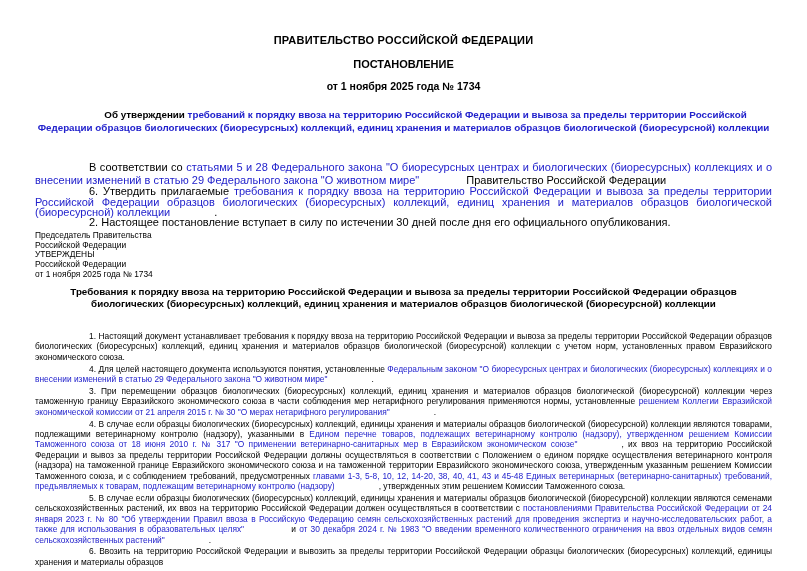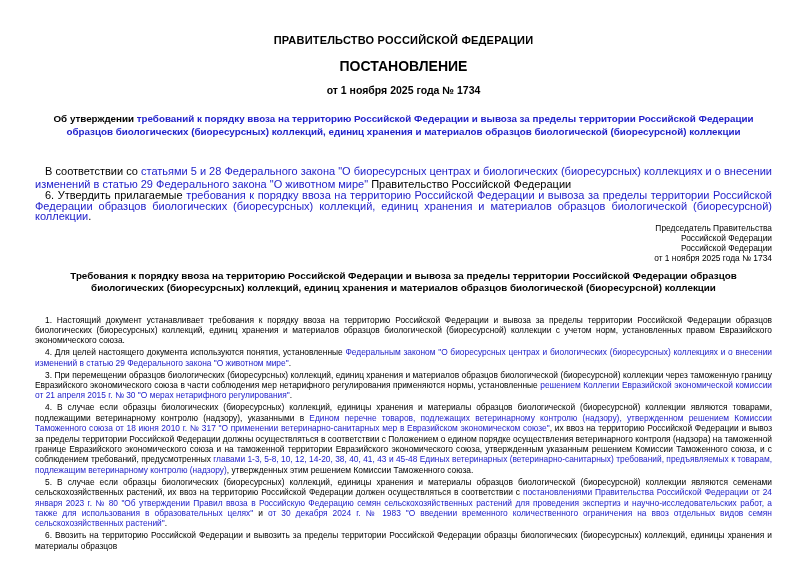--- a/index.html
+++ b/index.html
@@ -7,37 +7,37 @@
   html, body { margin:0; padding:0; }
   body {
     width:807px; height:571px; overflow:hidden;
     background:var(--bg); color:var(--text);
     font-family:"Liberation Sans", sans-serif;
   }
   .page { padding:34px 35px 0 35px; }
 
   .hdr { text-align:center; font-weight:bold; }
   .hdr-org  { font-size:11px; letter-spacing:0.2px; }
-  .hdr-type { font-size:14px; margin-top:12px; }
+  .hdr-type { font-size:11px; margin-top:12px; }
   .hdr-date { font-size:10.5px; margin-top:10px; }
 
   .doc-title {
     margin-top:16px; text-align:center; font-weight:bold;
     font-size:9.8px; line-height:13px;
   }
 
   .link { color:var(--link); }
-  .txt  { color:var(--text); }
+  .txt  { color:var(--text);margin-left:44px; }
 
   .preamble { margin-top:27px; font-size:11px; }
   .p { text-align:justify; text-indent:10px; line-height:10.4px; }
   .p.no-indent { text-indent:0; }
   .p-intro { line-height:12.6px; }
 
-  .sig-block { margin-top:3px; text-align:right; font-size:8.4px; line-height:9.8px; }
+  .sig-block { margin-top:3px; text-align:left; font-size:8.4px; line-height:9.8px; }
 
   .annex-title {
     margin-top:6px; text-align:center; font-weight:bold;
     font-size:9.8px; line-height:12.5px;
   }
 
   .annex-body { margin-top:20px; font-size:8.4px; }
   .annex-body .p { margin-top:1.5px; }
 </style>
 </head>
@@ -49,28 +49,30 @@
     <div class="hdr-org">ПРАВИТЕЛЬСТВО РОССИЙСКОЙ ФЕДЕРАЦИИ</div>
     <div class="hdr-type">ПОСТАНОВЛЕНИЕ</div>
     <div class="hdr-date">от 1 ноября 2025 года № 1734</div>
   </div>
 
   <div class="doc-title"><span class="txt">Об утверждении </span><span class="link">требований к порядку ввоза на территорию Российской Федерации и вывоза за пределы территории Российской Федерации образцов биологических (биоресурсных) коллекций, единиц хранения и материалов образцов биологической (биоресурсной) коллекции</span></div>
 
   <div class="preamble">
       <div class="p p-intro"><span class="txt">В соответствии со </span><span class="link">статьями 5 и 28 Федерального закона "О биоресурсных центрах и биологических (биоресурсных) коллекциях и о внесении изменений в статью 29 Федерального закона "О животном мире"</span><span class="txt"> Правительство Российской Федерации</span></div>
       <div class="p"><span class="txt">6. Утвердить прилагаемые </span><span class="link">требования к порядку ввоза на территорию Российской Федерации и вывоза за пределы территории Российской Федерации образцов биологических (биоресурсных) коллекций, единиц хранения и материалов образцов биологической (биоресурсной) коллекции</span><span class="txt">.</span></div>
+      <div class="p"><span class="txt">2. Настоящее постановление вступает в силу по истечении 30 дней после дня его официального опубликования.</span></div>
     </div>
 
   <div class="sig-block">
     <div>
         <div>Председатель Правительства</div>
         <div>Российской Федерации</div>
       </div>
     <div>
+        <div>УТВЕРЖДЕНЫ</div>
         <div>Российской Федерации</div>
         <div>от 1 ноября 2025 года № 1734</div>
       </div>
   </div>
 
   <div class="annex-title">Требования к порядку ввоза на территорию Российской Федерации и вывоза за пределы территории Российской Федерации образцов биологических (биоресурсных) коллекций, единиц хранения и материалов образцов биологической (биоресурсной) коллекции</div>
 
   <div class="annex-body">
       <div class="p"><span class="txt">1. Настоящий документ устанавливает требования к порядку ввоза на территорию Российской Федерации и вывоза за пределы территории Российской Федерации образцов биологических (биоресурсных) коллекций, единиц хранения и материалов образцов биологической (биоресурсной) коллекции с учетом норм, установленных правом Евразийского экономического союза.</span></div>
       <div class="p"><span class="txt">4. Для целей настоящего документа используются понятия, установленные </span><span class="link">Федеральным законом "О биоресурсных центрах и биологических (биоресурсных) коллекциях и о внесении изменений в статью 29 Федерального закона "О животном мире"</span><span class="txt">.</span></div>

